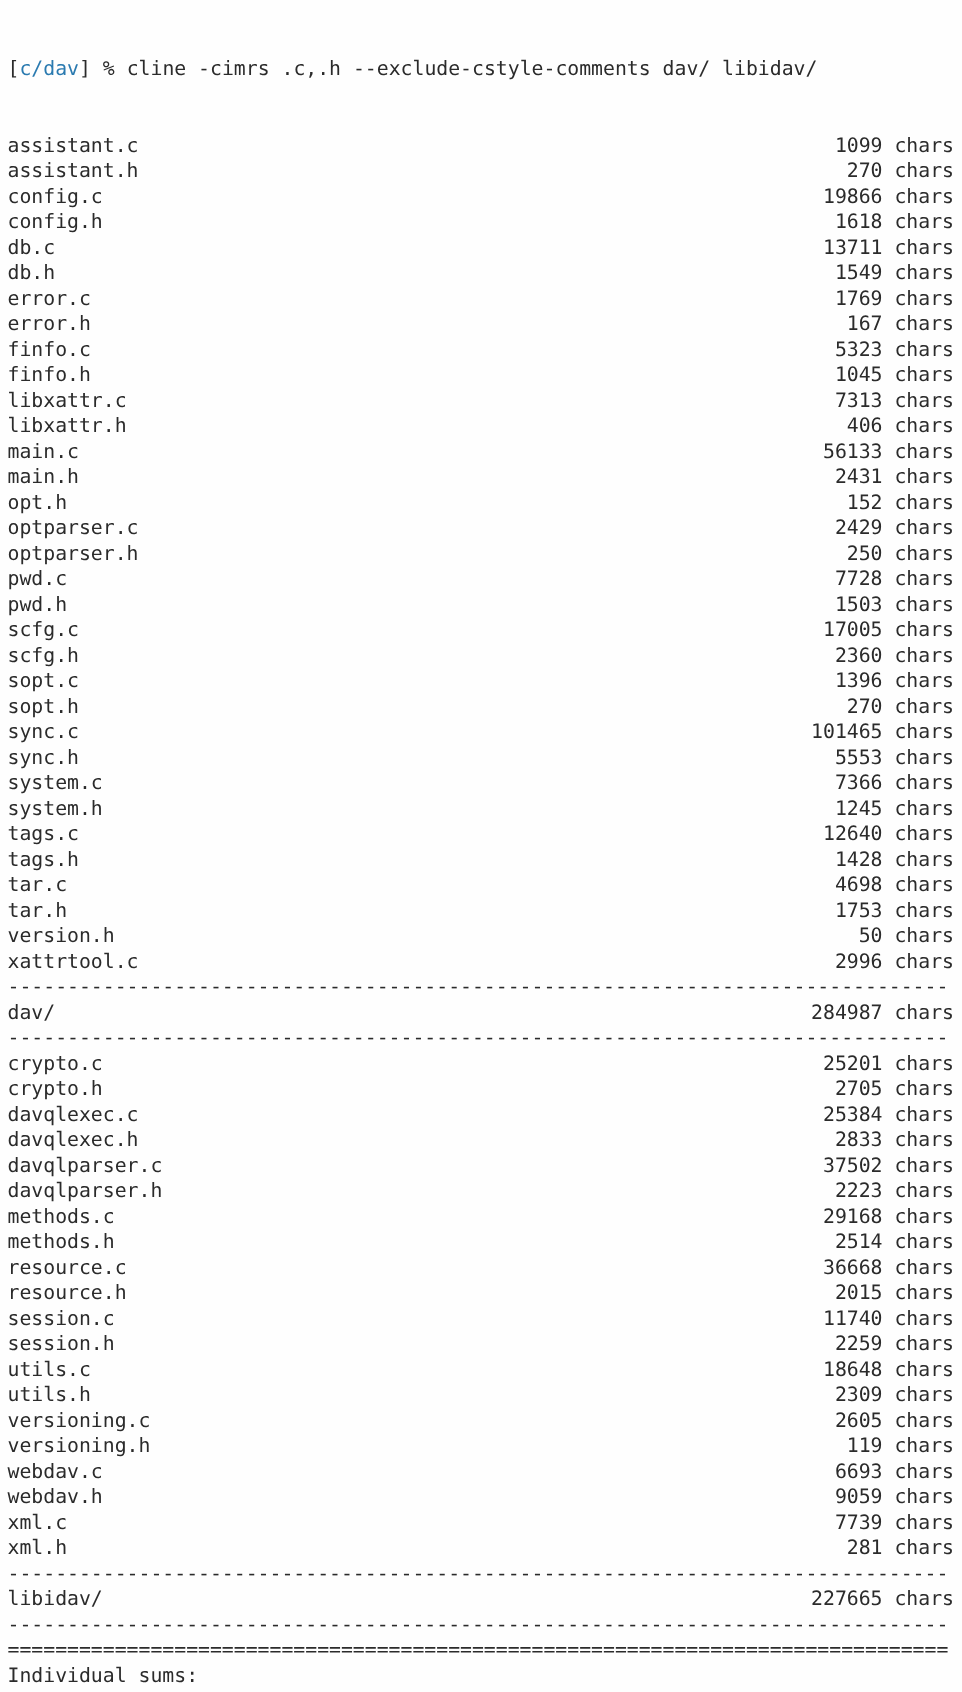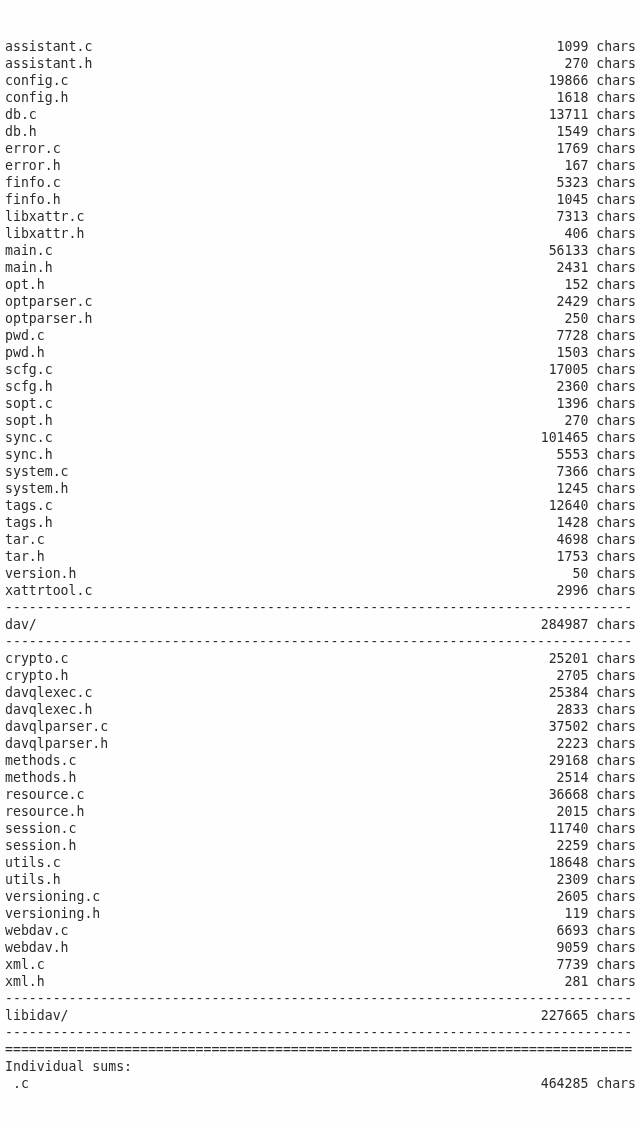--- a/index.html
+++ b/index.html
@@ -37,15 +37,16 @@
   .full {
     width: 631px;
     white-space: pre;
     overflow: hidden;
   }
 </style>
 </head>
 <body>
 
 <div class="terminal">
+  <div class="prompt-line"><span class="left">[</span><span class="blue">c/dav</span><span>]</span><span> % </span><span>cline -cimrs .c,.h --exclude-cstyle-comments dav/ libidav/</span></div>
   <div id="output"><div class="line"><span class="left">assistant.c</span><span class="right">1099 chars</span></div><div class="line"><span class="left">assistant.h</span><span class="right">270 chars</span></div><div class="line"><span class="left">config.c</span><span class="right">19866 chars</span></div><div class="line"><span class="left">config.h</span><span class="right">1618 chars</span></div><div class="line"><span class="left">db.c</span><span class="right">13711 chars</span></div><div class="line"><span class="left">db.h</span><span class="right">1549 chars</span></div><div class="line"><span class="left">error.c</span><span class="right">1769 chars</span></div><div class="line"><span class="left">error.h</span><span class="right">167 chars</span></div><div class="line"><span class="left">finfo.c</span><span class="right">5323 chars</span></div><div class="line"><span class="left">finfo.h</span><span class="right">1045 chars</span></div><div class="line"><span class="left">libxattr.c</span><span class="right">7313 chars</span></div><div class="line"><span class="left">libxattr.h</span><span class="right">406 chars</span></div><div class="line"><span class="left">main.c</span><span class="right">56133 chars</span></div><div class="line"><span class="left">main.h</span><span class="right">2431 chars</span></div><div class="line"><span class="left">opt.h</span><span class="right">152 chars</span></div><div class="line"><span class="left">optparser.c</span><span class="right">2429 chars</span></div><div class="line"><span class="left">optparser.h</span><span class="right">250 chars</span></div><div class="line"><span class="left">pwd.c</span><span class="right">7728 chars</span></div><div class="line"><span class="left">pwd.h</span><span class="right">1503 chars</span></div><div class="line"><span class="left">scfg.c</span><span class="right">17005 chars</span></div><div class="line"><span class="left">scfg.h</span><span class="right">2360 chars</span></div><div class="line"><span class="left">sopt.c</span><span class="right">1396 chars</span></div><div class="line"><span class="left">sopt.h</span><span class="right">270 chars</span></div><div class="line"><span class="left">sync.c</span><span class="right">101465 chars</span></div><div class="line"><span class="left">sync.h</span><span class="right">5553 chars</span></div><div class="line"><span class="left">system.c</span><span class="right">7366 chars</span></div><div class="line"><span class="left">system.h</span><span class="right">1245 chars</span></div><div class="line"><span class="left">tags.c</span><span class="right">12640 chars</span></div><div class="line"><span class="left">tags.h</span><span class="right">1428 chars</span></div><div class="line"><span class="left">tar.c</span><span class="right">4698 chars</span></div><div class="line"><span class="left">tar.h</span><span class="right">1753 chars</span></div><div class="line"><span class="left">version.h</span><span class="right">50 chars</span></div><div class="line"><span class="left">xattrtool.c</span><span class="right">2996 chars</span></div><div class="full">-------------------------------------------------------------------------------</div><div class="line"><span class="left">dav/</span><span class="right">284987 chars</span></div><div class="full">-------------------------------------------------------------------------------</div><div class="line"><span class="left">crypto.c</span><span class="right">25201 chars</span></div><div class="line"><span class="left">crypto.h</span><span class="right">2705 chars</span></div><div class="line"><span class="left">davqlexec.c</span><span class="right">25384 chars</span></div><div class="line"><span class="left">davqlexec.h</span><span class="right">2833 chars</span></div><div class="line"><span class="left">davqlparser.c</span><span class="right">37502 chars</span></div><div class="line"><span class="left">davqlparser.h</span><span class="right">2223 chars</span></div><div class="line"><span class="left">methods.c</span><span class="right">29168 chars</span></div><div class="line"><span class="left">methods.h</span><span class="right">2514 chars</span></div><div class="line"><span class="left">resource.c</span><span class="right">36668 chars</span></div><div class="line"><span class="left">resource.h</span><span class="right">2015 chars</span></div><div class="line"><span class="left">session.c</span><span class="right">11740 chars</span></div><div class="line"><span class="left">session.h</span><span class="right">2259 chars</span></div><div class="line"><span class="left">utils.c</span><span class="right">18648 chars</span></div><div class="line"><span class="left">utils.h</span><span class="right">2309 chars</span></div><div class="line"><span class="left">versioning.c</span><span class="right">2605 chars</span></div><div class="line"><span class="left">versioning.h</span><span class="right">119 chars</span></div><div class="line"><span class="left">webdav.c</span><span class="right">6693 chars</span></div><div class="line"><span class="left">webdav.h</span><span class="right">9059 chars</span></div><div class="line"><span class="left">xml.c</span><span class="right">7739 chars</span></div><div class="line"><span class="left">xml.h</span><span class="right">281 chars</span></div><div class="full">-------------------------------------------------------------------------------</div><div class="line"><span class="left">libidav/</span><span class="right">227665 chars</span></div><div class="full">-------------------------------------------------------------------------------</div><div class="full">===============================================================================</div><div class="full">Individual sums:</div><div class="line"><span class="left"> .c</span><span class="right">464285 chars</span></div></div>
   
 </div>
 
 </body></html>

